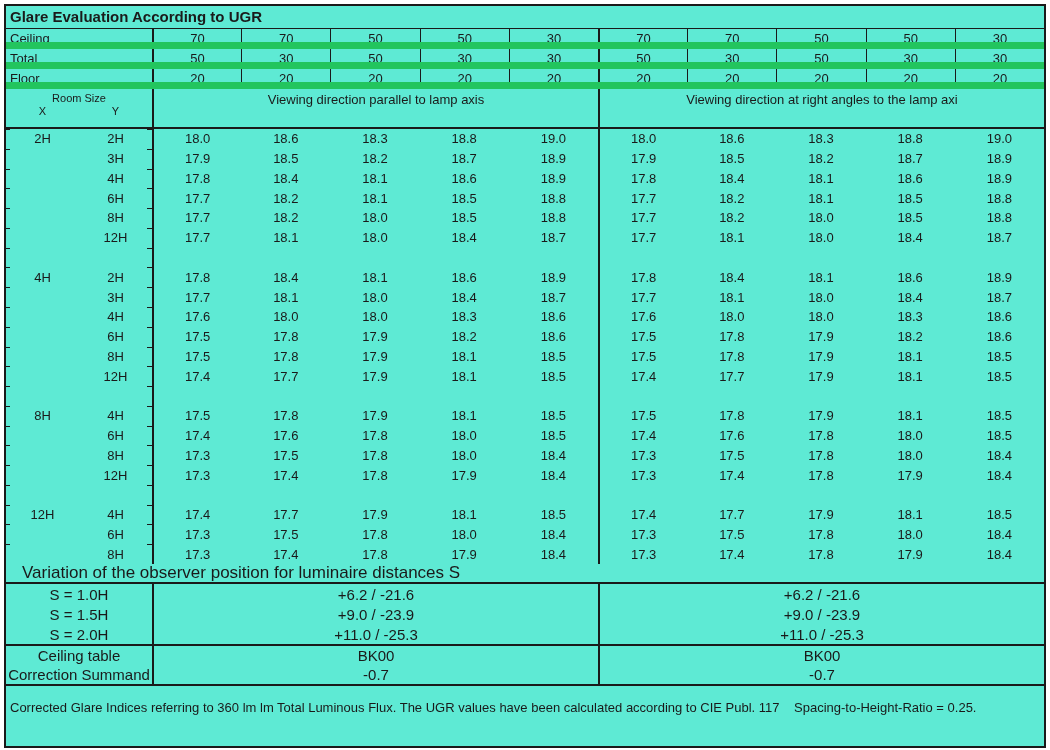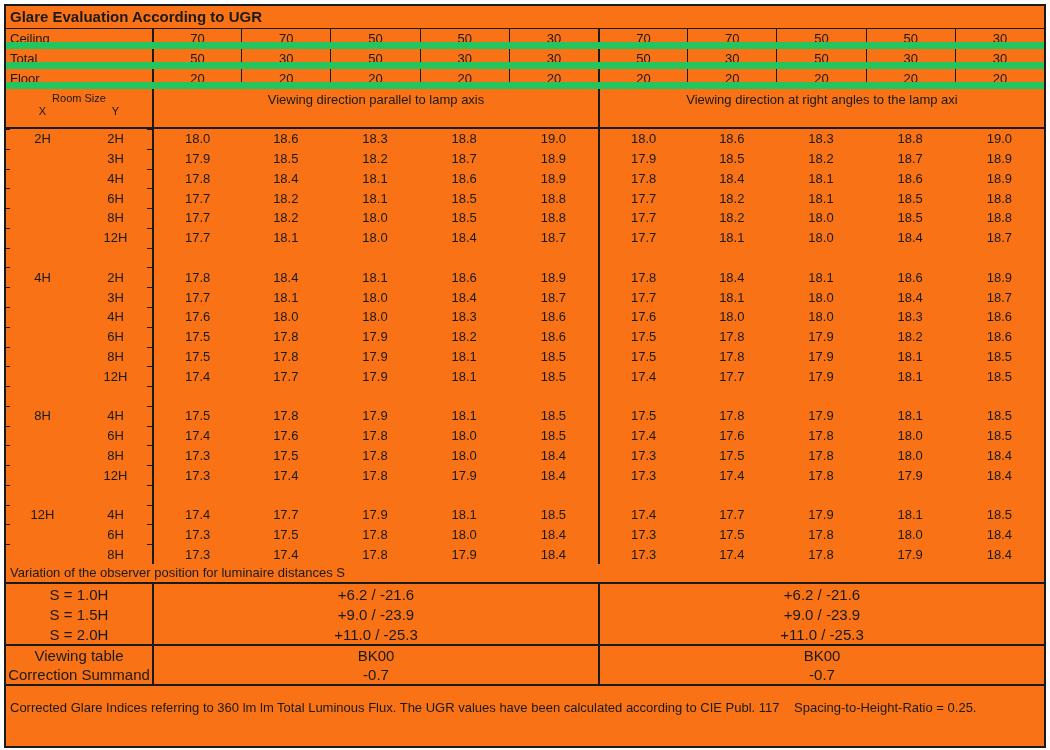--- a/index.html
+++ b/index.html
@@ -1,19 +1,19 @@
 <!DOCTYPE html>
 <html><head>
 <meta charset="utf-8">
 <style>
   html,body{margin:0;padding:0}
   body{width:1050px;height:750px;background:#ffffff;color:#1a1a1a;
        font-family:"Liberation Sans",sans-serif;position:relative;overflow:hidden}
   .table{position:absolute;left:4px;top:4px;width:1042px;height:744px;
-         border:2px solid #1a1a1a;box-sizing:border-box;display:flex;flex-direction:column;background:#f97316}
+         border:2px solid #1a1a1a;box-sizing:border-box;display:flex;flex-direction:column;background:#5eead4}
   .title-row{height:23px;border-bottom:1px solid #1a1a1a;font-weight:bold;font-size:15px;
              line-height:22px;padding-left:4px;box-sizing:border-box}
   .param-row{display:grid;grid-template-columns:146px repeat(10,1fr);height:20px;
              border-bottom:7px solid #22c55e;box-sizing:border-box}
   .pcell{font-size:13px;line-height:19px;box-sizing:border-box;overflow:hidden}
   .plabel{padding-left:4px}
   .pval{text-align:center;border-left:1px solid #1a1a1a}
   .b2{border-left:2px solid #1a1a1a !important}
   .dir-header{display:grid;grid-template-columns:146px 446px 446px;height:40px;
               border-bottom:2px solid #1a1a1a;box-sizing:border-box}
@@ -25,22 +25,22 @@
             padding-top:3px;box-sizing:border-box}
   #body-grid{position:relative;height:435px;display:grid;
              grid-template-columns:73px 73px repeat(10,1fr);
              grid-template-rows:repeat(22,1fr);box-sizing:border-box}
   #body-grid::before{content:'';position:absolute;left:0;top:0;width:4px;height:100%;
              background:repeating-linear-gradient(to bottom,#1a1a1a 0 1px,transparent 1px 19.773px);pointer-events:none}
   #body-grid::after{content:'';position:absolute;left:141px;top:0;width:5px;height:100%;
              background:repeating-linear-gradient(to bottom,#1a1a1a 0 1px,transparent 1px 19.773px);pointer-events:none}
   .bcell{font-size:13px;display:flex;align-items:center;justify-content:center;
          box-sizing:border-box;overflow:hidden}
-  .variation-row{height:20px;border-bottom:2px solid #1a1a1a;font-size:13px;line-height:18px;
-                 padding-left:4px;box-sizing:border-box}
+  .variation-row{height:20px;border-bottom:2px solid #1a1a1a;font-size:17px;line-height:18px;
+                 padding-left:16px;box-sizing:border-box}
   #s-rows{display:grid;grid-template-columns:146px 446px 446px;grid-template-rows:repeat(3,1fr);
           height:62px;border-bottom:2px solid #1a1a1a;box-sizing:border-box}
   #summary-rows{display:grid;grid-template-columns:146px 446px 446px;grid-template-rows:repeat(2,1fr);
           height:40px;border-bottom:2px solid #1a1a1a;box-sizing:border-box}
   .scell{font-size:15px;display:flex;align-items:center;justify-content:center;box-sizing:border-box}
   .footer{flex:1;font-size:13px;padding:14px 4px;white-space:pre;overflow:hidden;box-sizing:border-box}
 </style>
 </head>
 <body>
 
@@ -377,21 +377,21 @@
       <div class="scell b2">+6.2 / -21.6</div>
       <div class="scell">S = 1.5H</div>
       <div class="scell b2">+9.0 / -23.9</div>
       <div class="scell b2">+9.0 / -23.9</div>
       <div class="scell">S = 2.0H</div>
       <div class="scell b2">+11.0 / -25.3</div>
       <div class="scell b2">+11.0 / -25.3</div>
     </div>
 
   <div id="summary-rows">
-      <div class="scell">Viewing table</div>
+      <div class="scell">Ceiling table</div>
       <div class="scell b2">BK00</div>
       <div class="scell b2">BK00</div>
       <div class="scell">Correction Summand</div>
       <div class="scell b2">-0.7</div>
       <div class="scell b2">-0.7</div>
     </div>
 
   <div class="footer">Corrected Glare Indices referring to 360 lm lm Total Luminous Flux. The UGR values have been calculated according to CIE Publ. 117    Spacing-to-Height-Ratio = 0.25.</div>
 
 </div>

